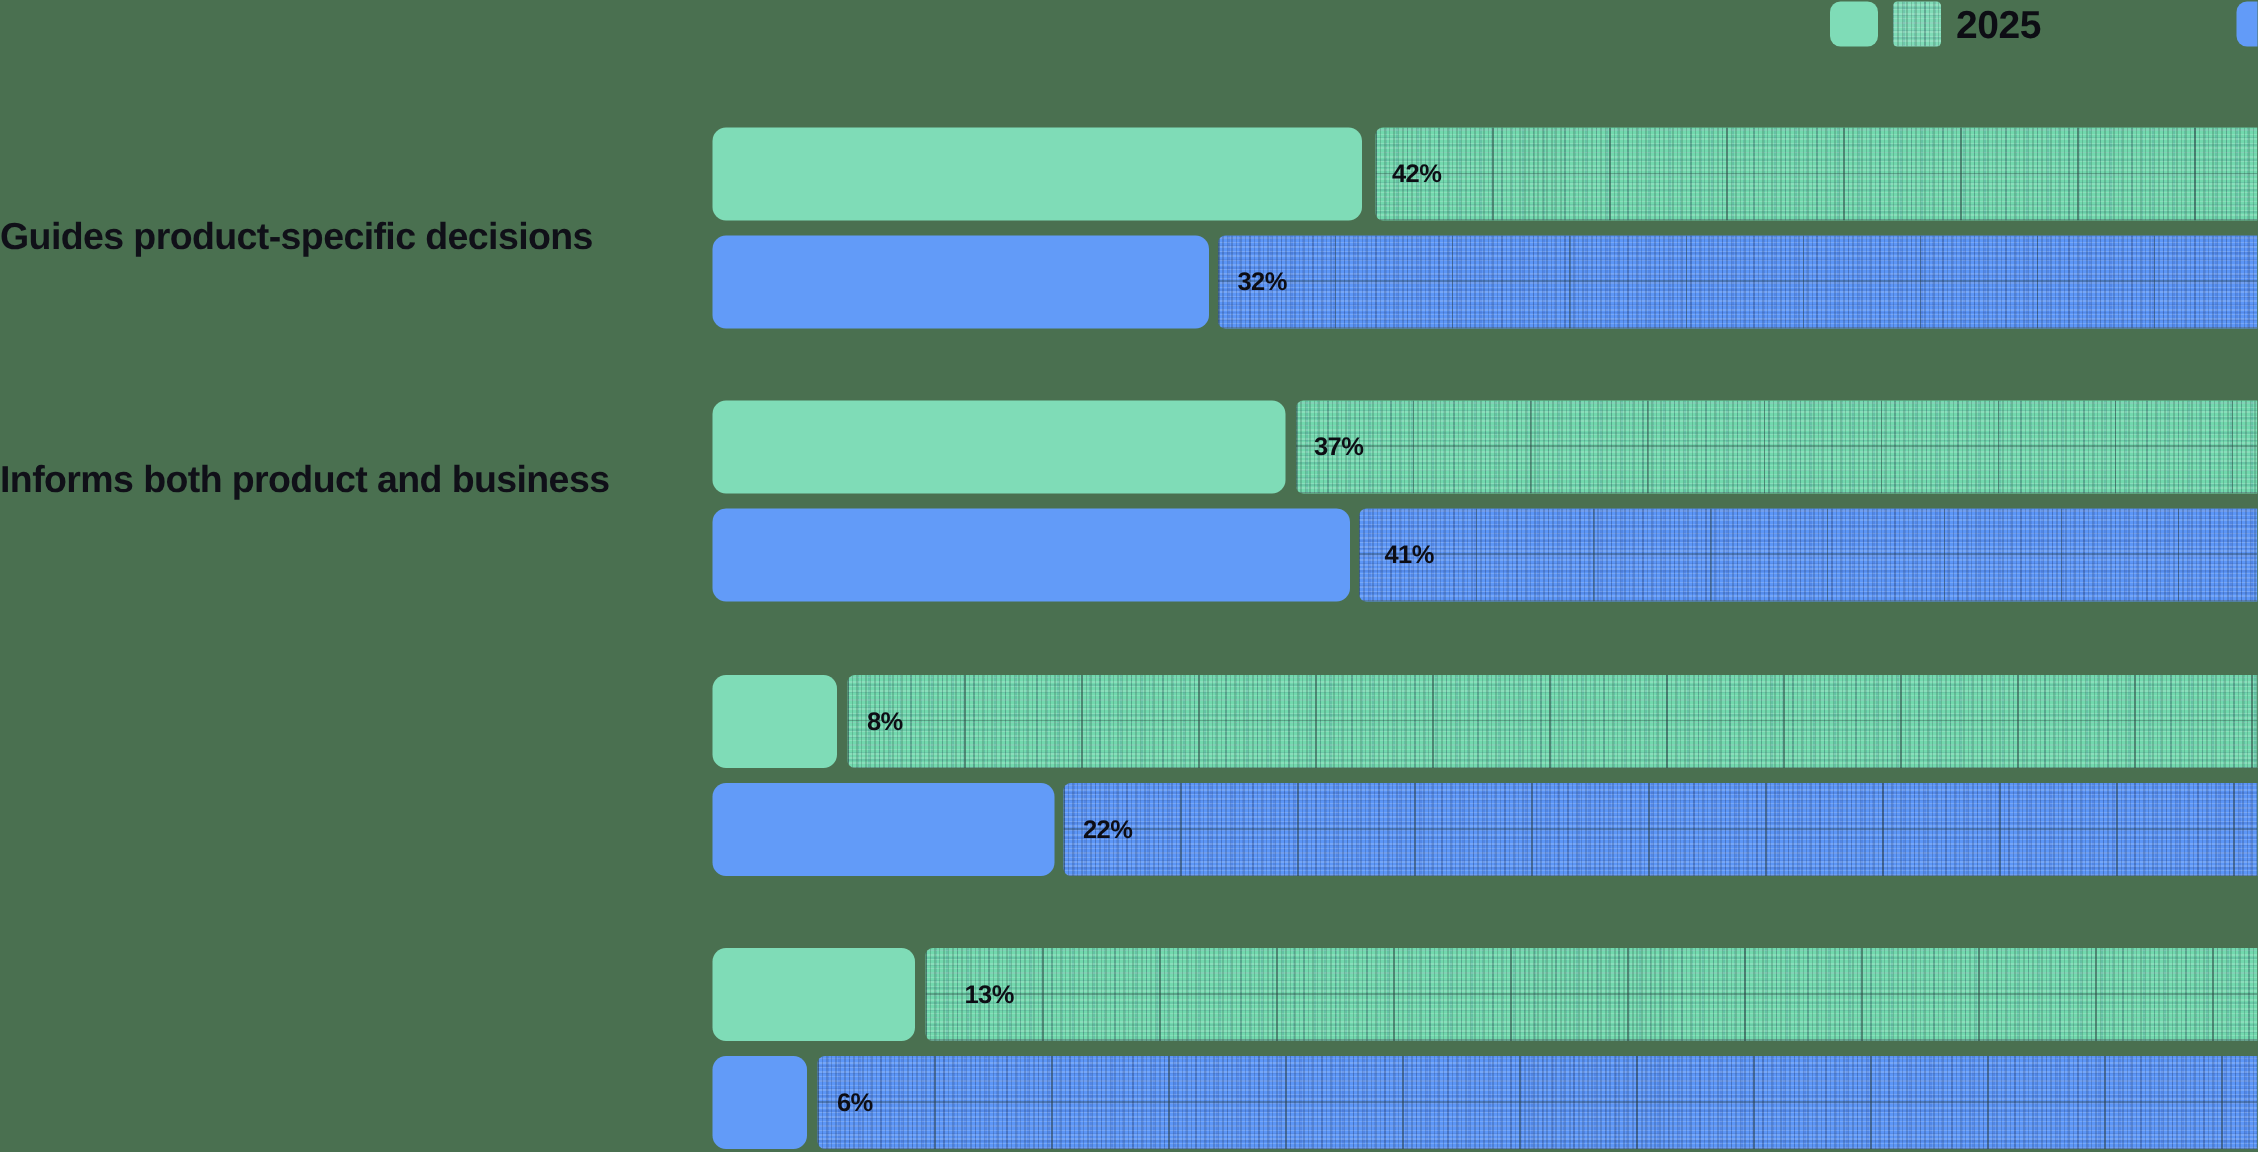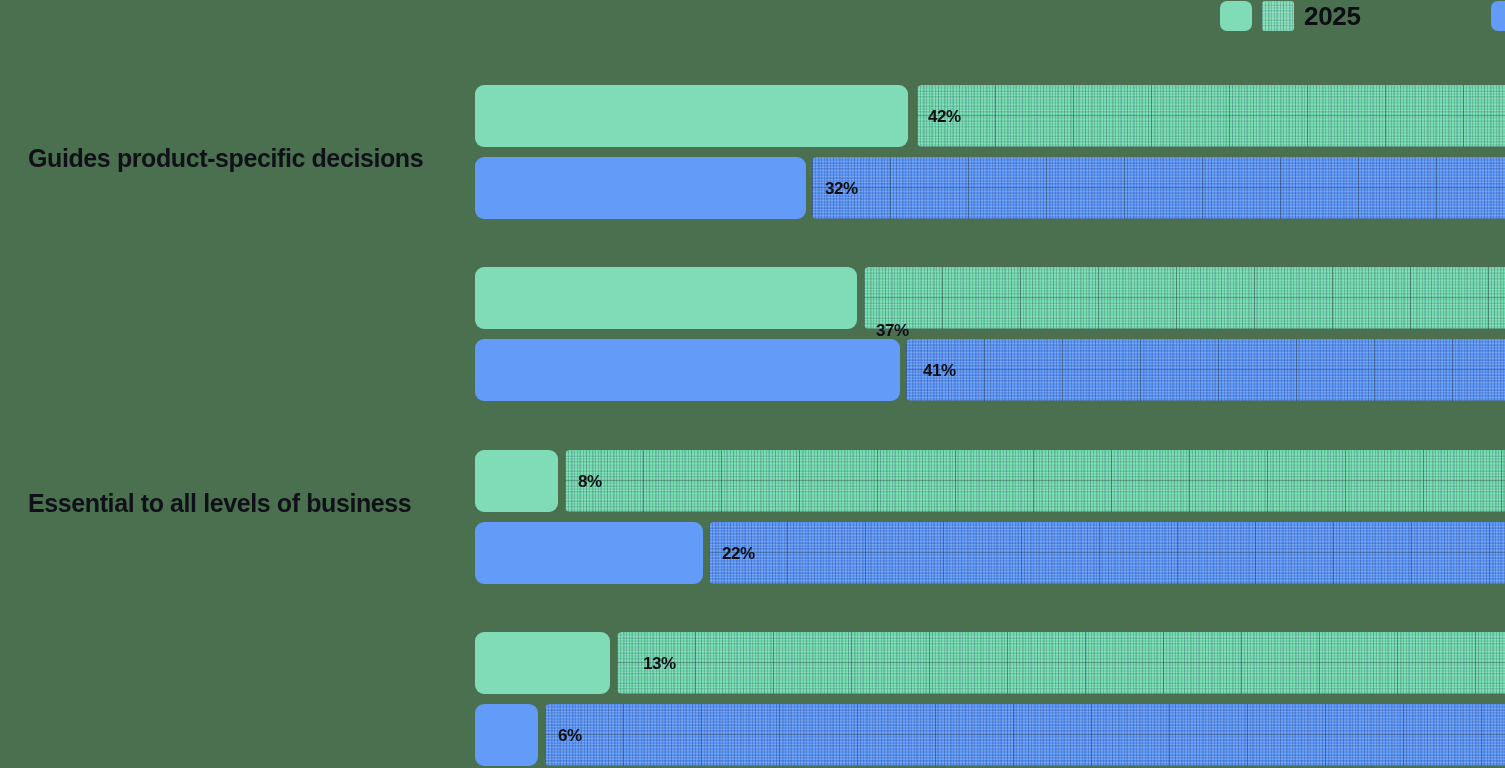--- a/index.html
+++ b/index.html
@@ -29,21 +29,21 @@
     font-family:"Liberation Sans", sans-serif;
   }
 
   
   .group{position:absolute;left:0;width:1505px;}
   .glabel{
     position:absolute;left:0;width:440px;
     font-size:25px;font-weight:700;color:#101018;
     line-height:34px;letter-spacing:-.4px;
   }
-  .glabel .ln{display:block;white-space:nowrap;margin-left:28px;}
+  .glabel .ln{display:block;white-space:nowrap;}
 
   .barrow{position:absolute;left:475px;height:62px;}
   .bar{
     position:absolute;left:0;top:0;height:62px;
     border-radius:9px;
   }
   .bar-2025{background:#7fdcb7;}
   .bar-2026{background:#629bf8;}
 
   .track{
@@ -121,44 +121,44 @@
         <span class="tex-noise"></span>
         <span class="tex-grid"></span>
       </div>
       <div class="bar bar-2026" style="width:331px;"></div>
       <span class="pct" style="left:350px;">32%</span>
     </div>
   </div>
 
   <div class="group" style="top:267px;">
     <div class="glabel" style="top:36px;">
+      <span class="ln">Informs both product and business</span>
     </div>
 
     <div class="barrow" style="top:0px;">
       <div class="track track-2025" style="left:389px;width:641px;">
         <span class="tex-noise"></span>
         <span class="tex-grid"></span>
       </div>
       <div class="bar bar-2025" style="width:382px;"></div>
-      <span class="pct" style="left:401px;margin-top:32px;">37%</span>
+      <span class="pct" style="left:401px;">37%</span>
     </div>
 
     <div class="barrow" style="top:72px;">
       <div class="track track-2026" style="left:431px;width:599px;">
         <span class="tex-noise"></span>
         <span class="tex-grid"></span>
       </div>
       <div class="bar bar-2026" style="width:425px;"></div>
       <span class="pct" style="left:448px;">41%</span>
     </div>
   </div>
 
   <div class="group" style="top:450px;">
     <div class="glabel" style="top:36px;">
-      <span class="ln">Essential to all levels of business</span>
     </div>
 
     <div class="barrow" style="top:0px;">
       <div class="track track-2025" style="left:90px;width:940px;">
         <span class="tex-noise"></span>
         <span class="tex-grid"></span>
       </div>
       <div class="bar bar-2025" style="width:83px;"></div>
       <span class="pct" style="left:103px;">8%</span>
     </div>

